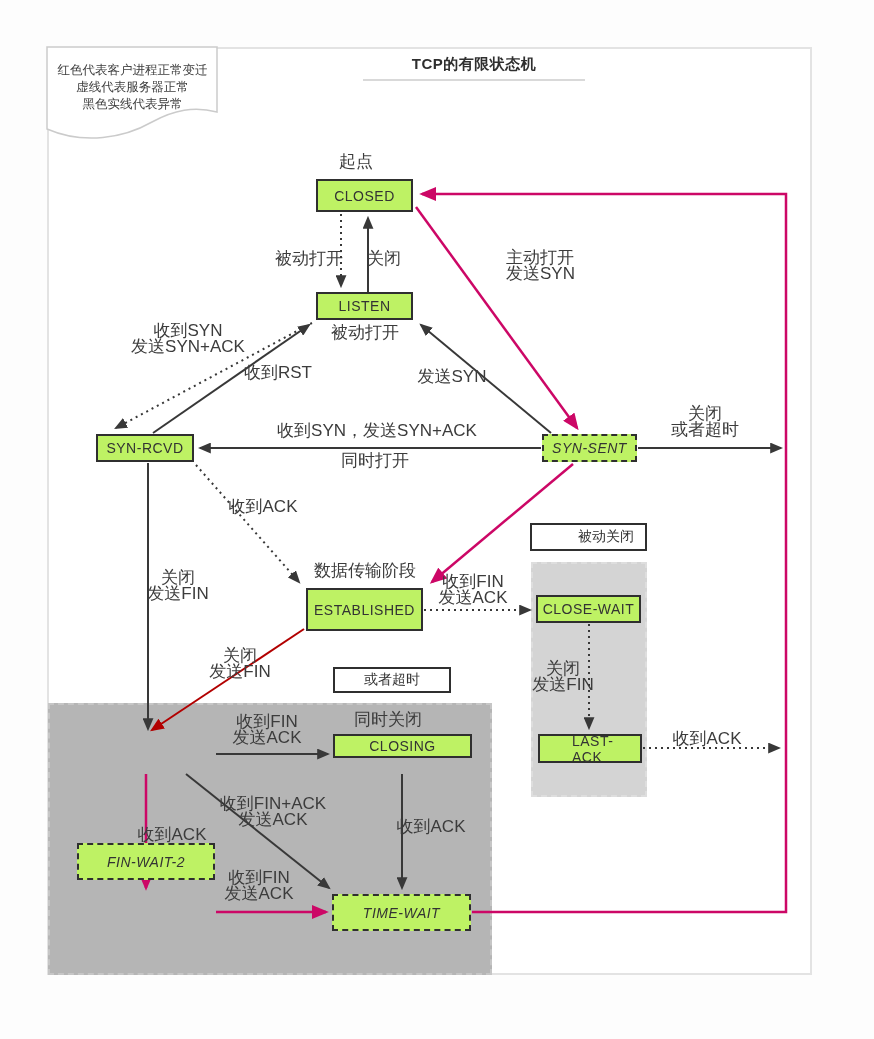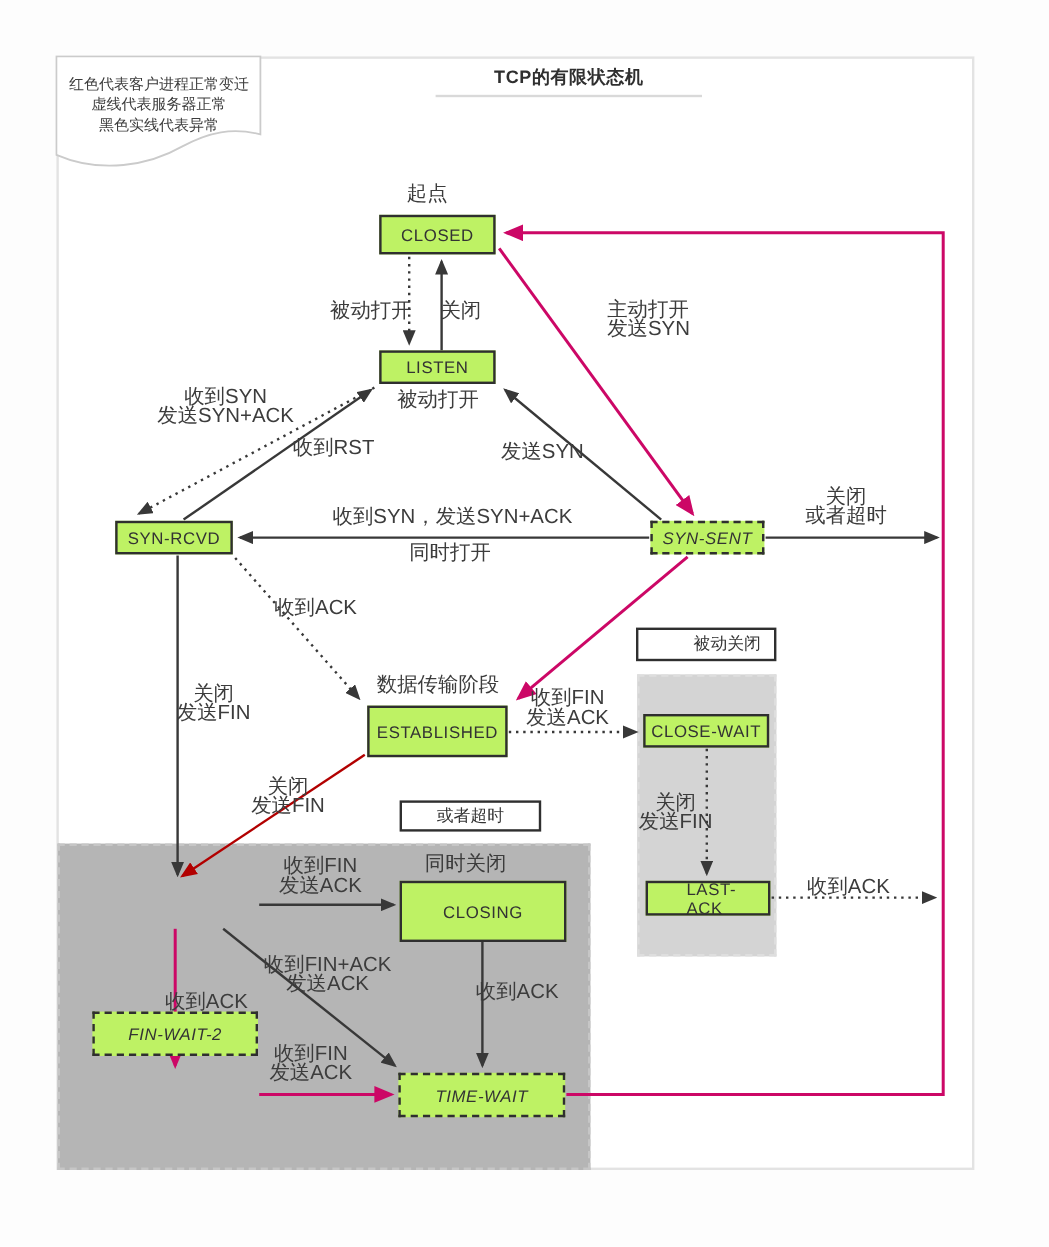--- a/index.html
+++ b/index.html
@@ -116,21 +116,21 @@
     </div>
   <div class="state" style="left:306px;top:588px;width:117px;height:43px;">
       <span>ESTABLISHED</span>
     </div>
   <div class="state" style="left:536px;top:595px;width:105px;height:28px;">
       <span>CLOSE-WAIT</span>
     </div>
   <div class="state" style="left:538px;top:734px;width:104px;height:29px;padding-left:32px;">
       <span>LAST-ACK</span>
     </div>
-  <div class="state" style="left:333px;top:734px;width:139px;height:51px;">
+  <div class="state" style="left:333px;top:734px;width:139px;height:24px;">
       <span>CLOSING</span>
     </div>
   <div class="state dashed" style="left:77px;top:843px;width:138px;height:37px;">
       <span>FIN-WAIT-2</span>
     </div>
   <div class="state dashed" style="left:332px;top:894px;width:139px;height:37px;">
       <span>TIME-WAIT</span>
     </div>
 
   <div class="annot-box" style="left:530px;top:523px;width:117px;height:28px;padding-left:35px;">

